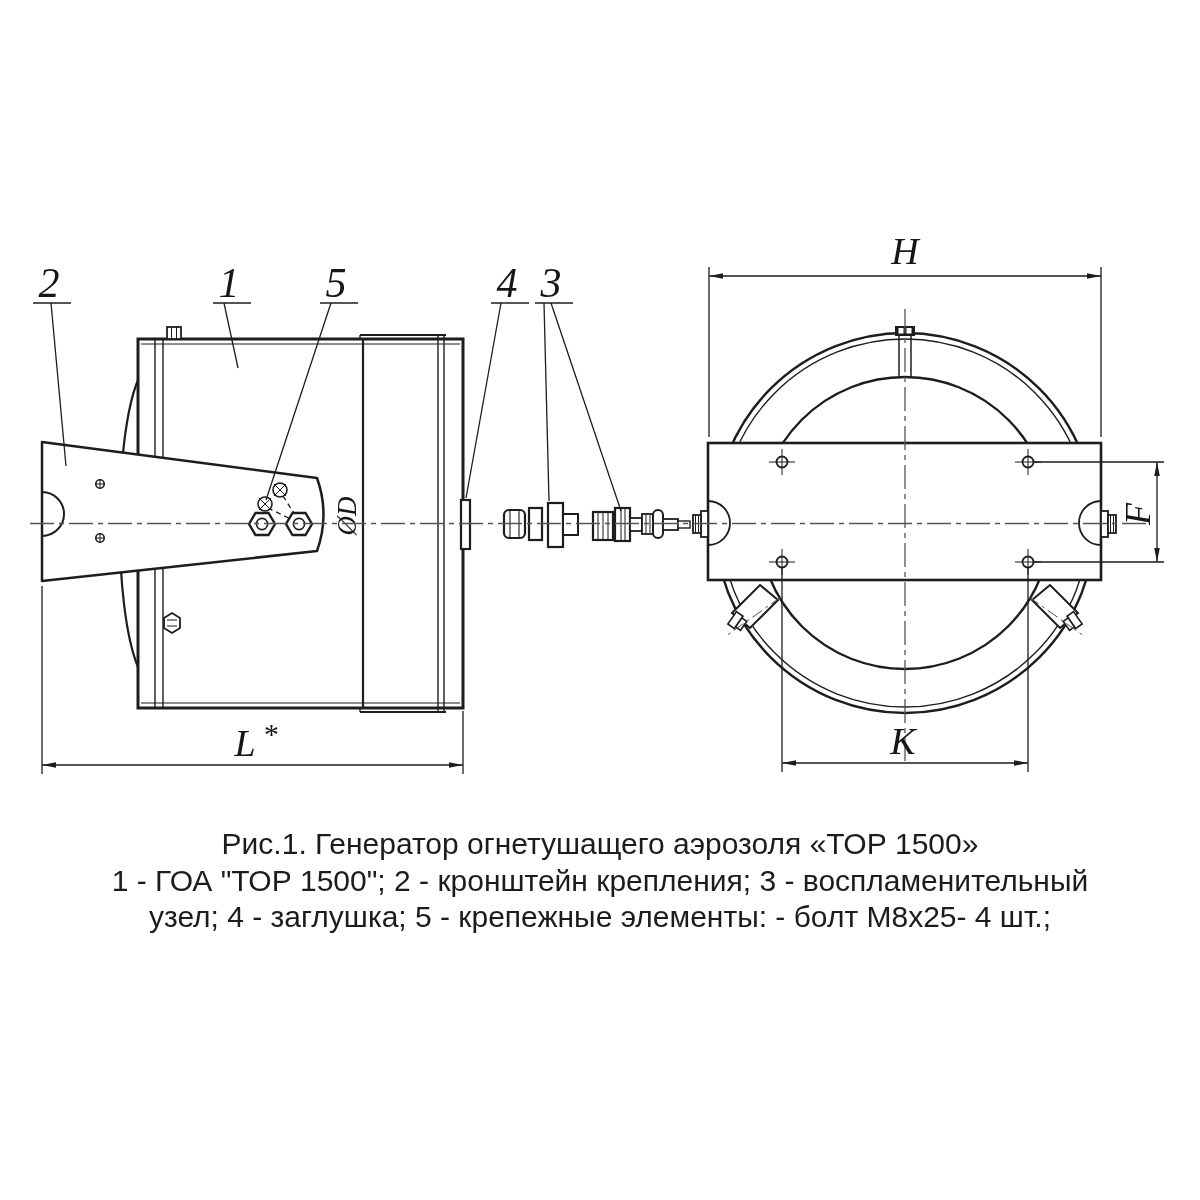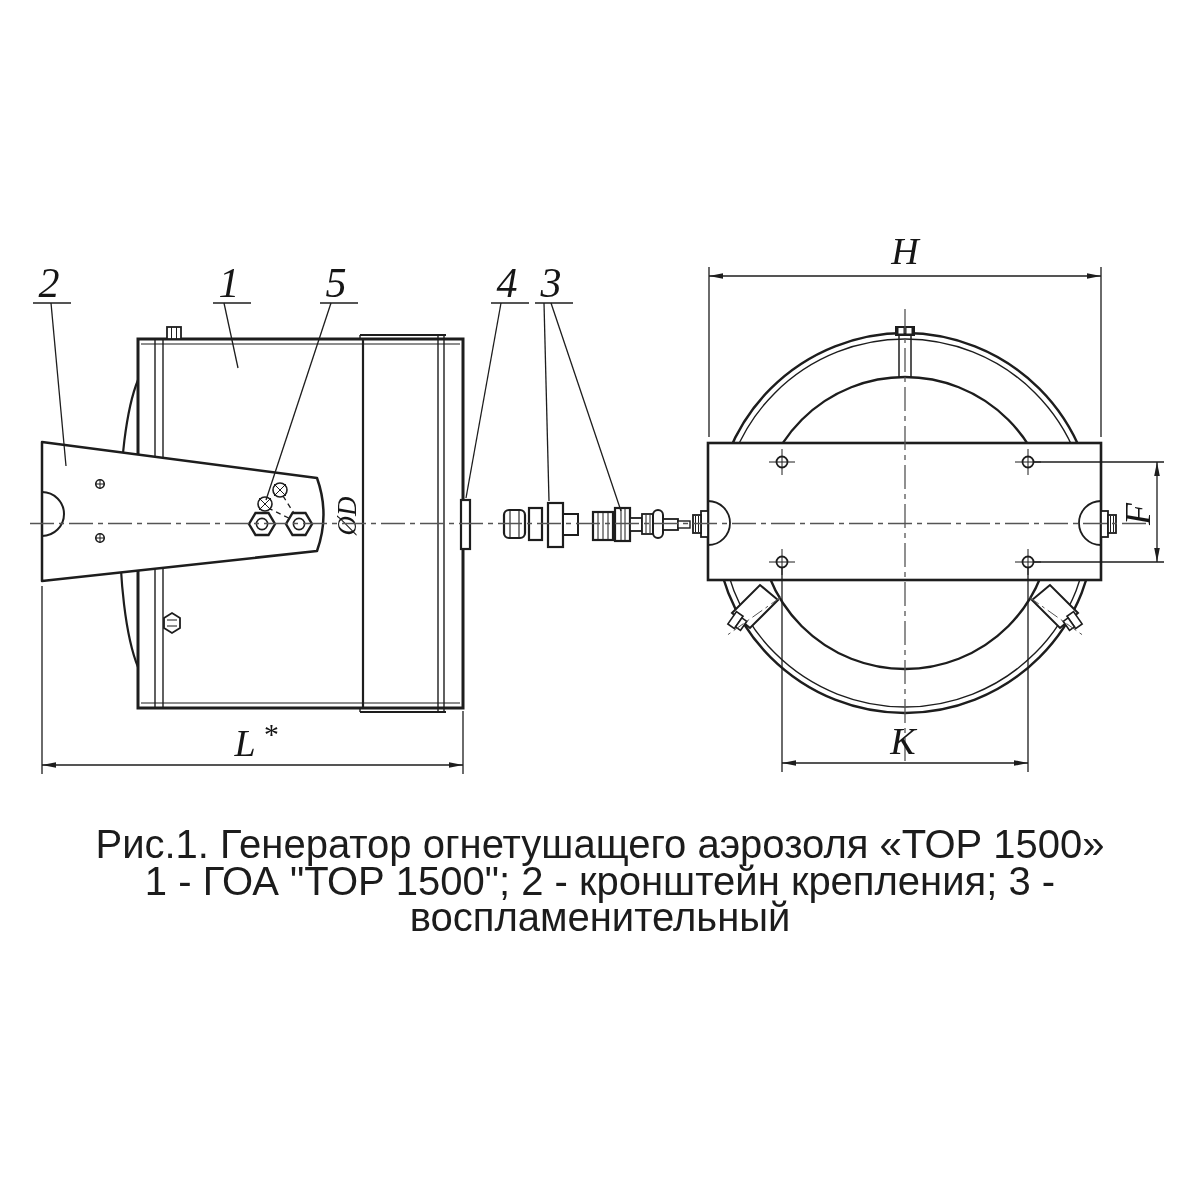--- a/index.html
+++ b/index.html
@@ -1,20 +1,20 @@
 <!DOCTYPE html>
 <html><head>
 <meta charset="utf-8">
 <style>
   html,body{margin:0;padding:0;background:#ffffff;}
   body{width:1200px;height:1200px;position:relative;font-family:"Liberation Sans",sans-serif;color:#1a1a1a;}
   .stage{position:absolute;top:0;left:0;}
   svg{display:block;}
   .caption{position:absolute;top:826px;left:0;width:1200px;text-align:center;
-           font-size:40px;line-height:36.5px;color:#1c1c1c;letter-spacing:0px;}
+           font-size:30px;line-height:36.5px;color:#1c1c1c;letter-spacing:0px;}
   .caption p{margin:0;}
   
   .ln{stroke:#1d1d1d;fill:none;}
   .fillw{fill:#ffffff;stroke:#1d1d1d;}
   .cl{stroke:#555;stroke-width:1.3;fill:none;stroke-dasharray:24 5 5 5;}
   .cl2{stroke:#555;stroke-width:1;fill:none;stroke-dasharray:12 4 3 4;}
   .dash{stroke:#1d1d1d;stroke-width:1.3;fill:none;stroke-dasharray:5 4;}
   .dim{stroke:#1d1d1d;stroke-width:1.3;fill:none;}
   .arr{fill:#1d1d1d;stroke:none;}
   .lbl{font-family:"Liberation Serif",serif;font-style:italic;fill:#161616;}
@@ -273,13 +273,14 @@
     <line class="dim" x1="535" y1="303" x2="573" y2="303"></line>
     <line class="dim" x1="544" y1="303" x2="549" y2="501"></line>
     <line class="dim" x1="551" y1="303" x2="621" y2="511"></line>
   </g>
 </svg>
 </div>
 
 <div class="caption">
   <p>Рис.1. Генератор огнетушащего аэрозоля «ТОР 1500»</p>
   <p>1 - ГОА "ТОР 1500"; 2 - кронштейн крепления; 3 - воспламенительный</p>
+  <p>узел; 4 - заглушка; 5 - крепежные элементы: - болт М8х25- 4 шт.;</p>
 </div>
 
 </body></html>

